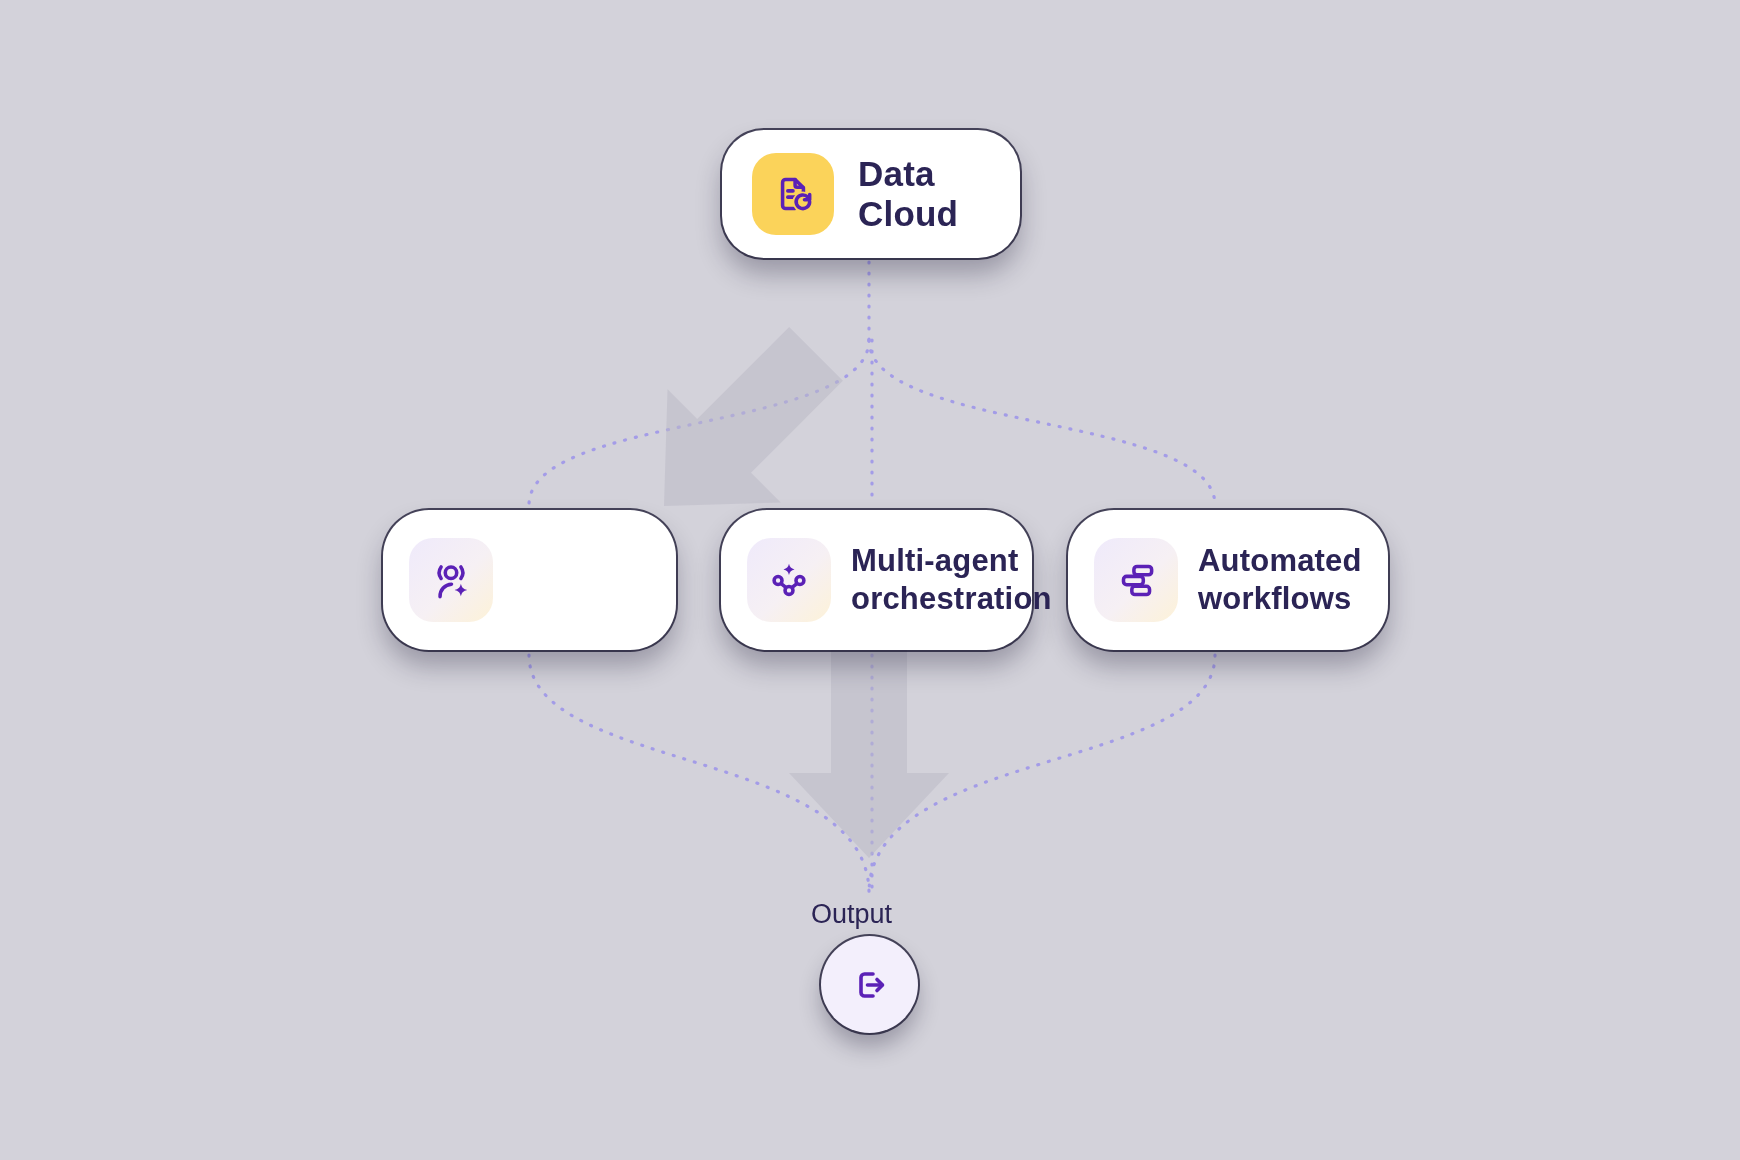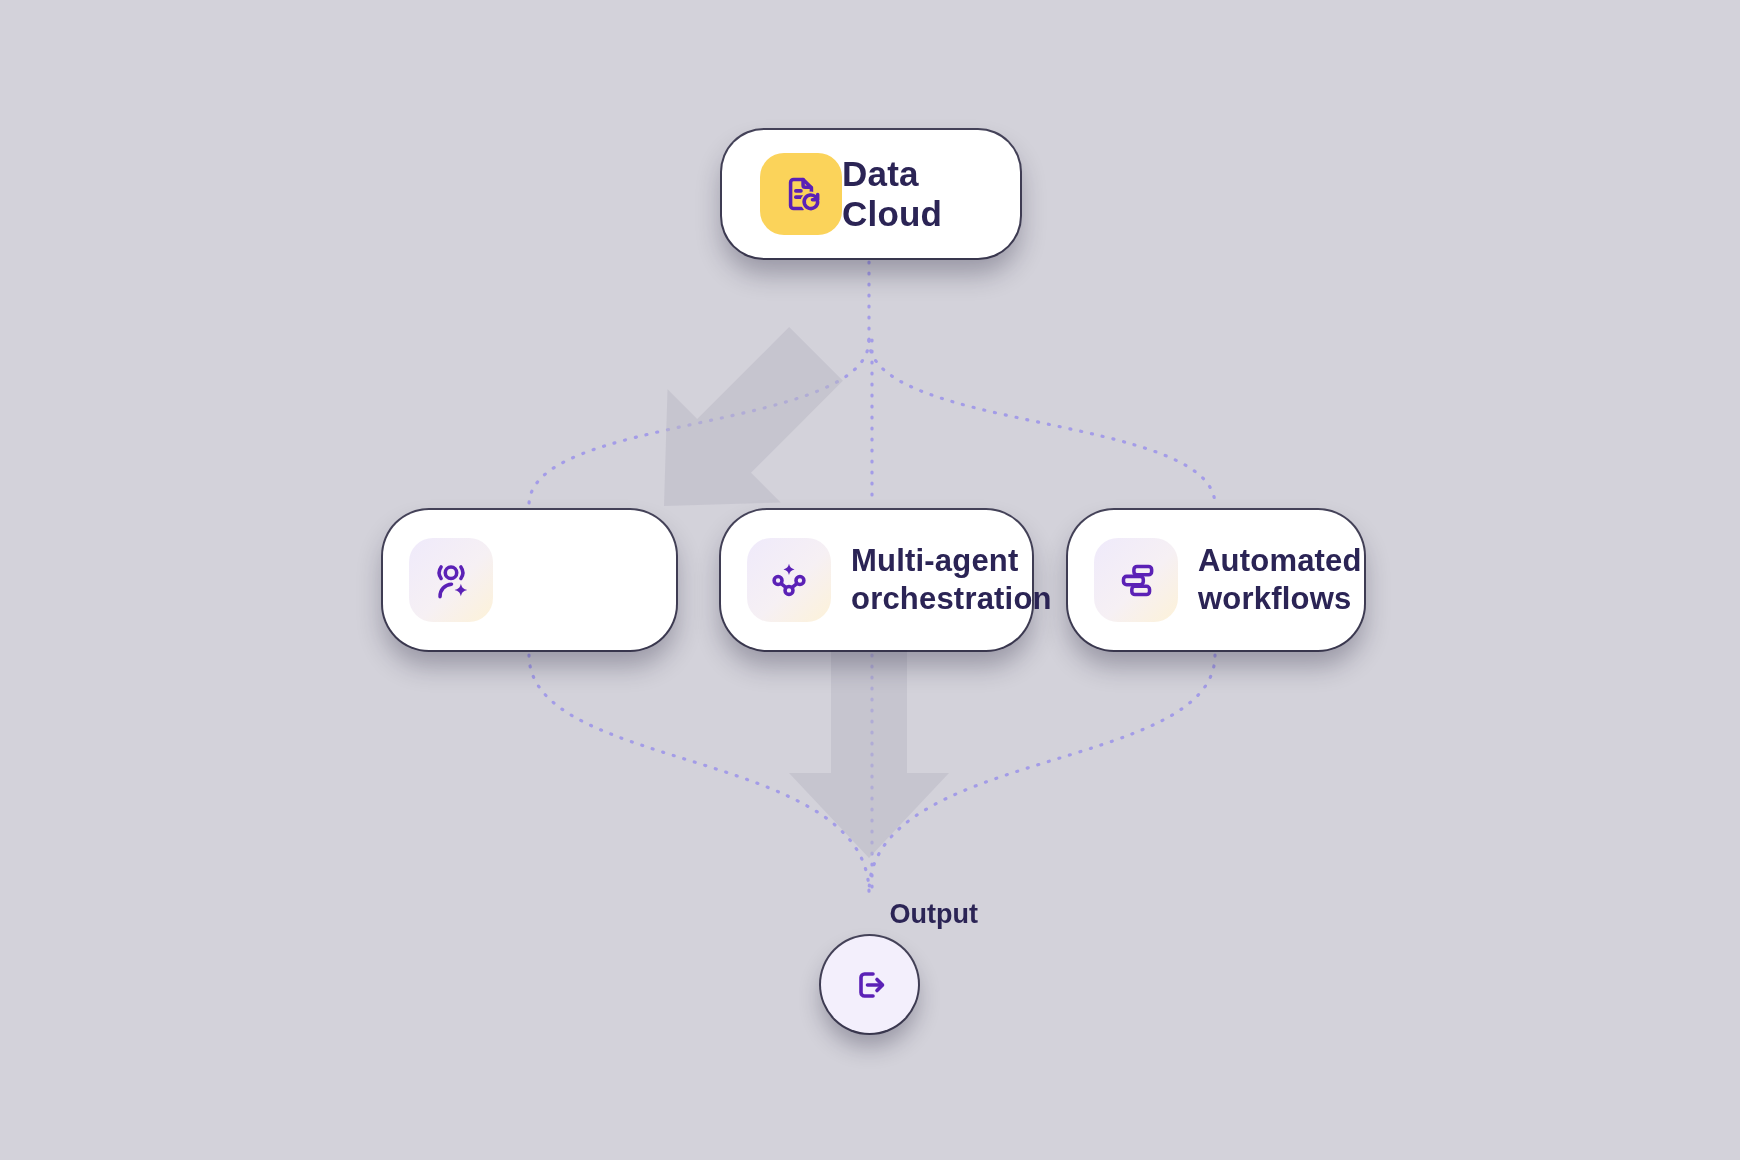--- a/index.html
+++ b/index.html
@@ -25,40 +25,40 @@
     flex:0 0 auto;
     display:flex;align-items:center;justify-content:center;
     border-radius:24px;
   }
   .card .label{
     color:#2b2455;
     font-weight:600;
     letter-spacing:.2px;
   }
   
-  #card-data-cloud{left:722px;top:130px;width:298px;height:128px;border-radius:42px;padding-left:38px;}
+  #card-data-cloud{left:722px;top:130px;width:298px;height:128px;border-radius:42px;padding-left:30px;gap:24px;}
   #card-data-cloud .icon-tile{width:82px;height:82px;background:#fbd35a;}
   #card-data-cloud .label{font-size:35px;}
   
   .row-card{top:510px;height:140px;padding-left:26px;gap:20px;}
   .row-card .icon-tile{
     width:84px;height:84px;
     background:linear-gradient(135deg,#efeafb 0%,#f6f0f4 55%,#fdf2d8 100%);
   }
   .row-card .label{font-size:31px;line-height:1.23;}
   #card-agents{left:383px;width:293px;}
   #card-agents .label{width:172px;}
   #card-orchestration{left:721px;width:311px;}
   #card-orchestration .label{width:206px;}
-  #card-workflows{left:1068px;width:296px;}
+  #card-workflows{left:1068px;width:320px;}
   #card-workflows .label{width:190px;}
   
   .output-label{
-    position:absolute;left:778px;top:899px;width:200px;
-    text-align:right;color:#2b2455;font-size:27px;font-weight:700;
+    position:absolute;left:811px;top:899px;width:200px;
+    text-align:left;color:#2b2455;font-size:27px;font-weight:400;
   }
   .output-node{
     position:absolute;left:821px;top:936px;width:97px;height:97px;
     border-radius:50%;
     background:#f3effc;
     box-shadow:0 0 0 2px rgba(22,19,46,.75), 0 14px 22px rgba(22,19,46,.30);
     display:flex;align-items:center;justify-content:center;
   }
 </style>
 </head>

